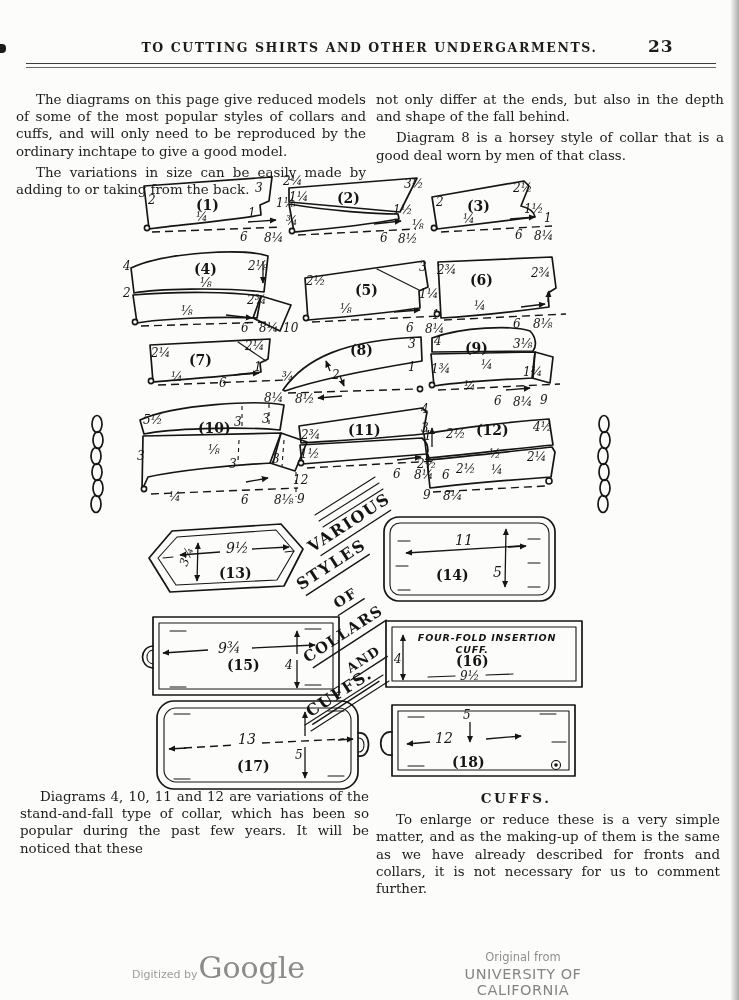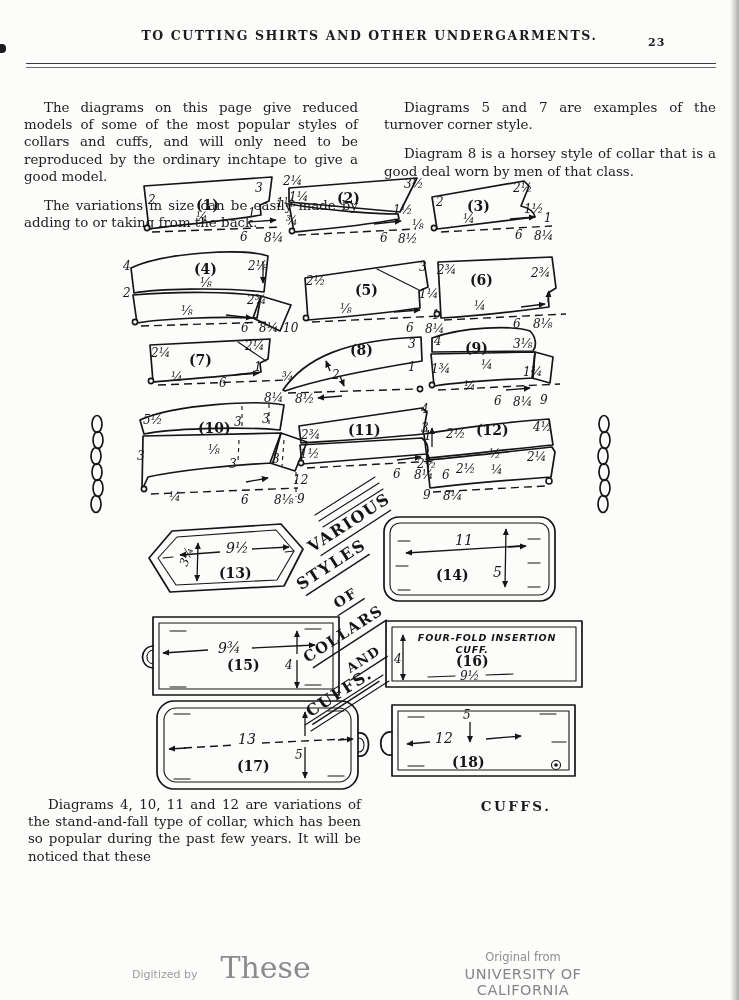--- a/index.html
+++ b/index.html
@@ -1,44 +1,44 @@
 <!DOCTYPE html>
 <html><head>
 <meta charset="utf-8">
 <style>
   html,body{margin:0;padding:0;background:#e9e9e9;}
   .page{position:relative;width:739px;height:1000px;background:#fcfcfa;overflow:hidden;
         font-family:"DejaVu Serif",serif;color:#1c1c1c;}
   .edge-r{position:absolute;right:0;top:0;width:9px;height:100%;
           background:linear-gradient(to right,rgba(110,110,110,0),rgba(105,105,105,.38) 70%,rgba(88,88,88,.5));}
   .nub{position:absolute;left:0;top:44px;width:6px;height:9px;background:#1b1b1b;border-radius:0 4px 4px 0;}
-  .hdr{position:absolute;top:28px;left:0;width:739px;text-align:center;
+  .hdr{position:absolute;top:40px;left:0;width:739px;text-align:center;
        font-weight:bold;font-size:12.5px;letter-spacing:1.6px;}
-  .pgno{position:absolute;top:36px;left:648px;font-weight:bold;font-size:11px;letter-spacing:1px;}
+  .pgno{position:absolute;top:36px;left:648px;font-weight:bold;font-size:17px;letter-spacing:1px;}
   .rule1{position:absolute;top:63px;left:26px;width:690px;border-top:1.8px solid #3c3c3c;}
   .rule2{position:absolute;top:67px;left:26px;width:690px;border-top:1px solid #6a6a6a;}
   .col{position:absolute;font-size:13.4px;line-height:17.2px;text-align:justify;}
-  .col p{margin:12px;}
+  .col p{margin:4px;}
   .col p.ind{text-indent:20px;}
   .cuffs-head{font-weight:bold;font-size:13.5px;letter-spacing:2.5px;text-align:center;
               transform:translateX(-32px);margin:0 0 10px 0;}
   svg.plate{position:absolute;left:0;top:0;}
   .ln{fill:none;stroke:#151515;stroke-width:1.7;stroke-linejoin:round;stroke-linecap:round;}
   .ln2{fill:none;stroke:#151515;stroke-width:1.1;stroke-linejoin:round;stroke-linecap:round;}
   .dash{fill:none;stroke:#151515;stroke-width:1.4;stroke-dasharray:8 5;}
   .dashv{fill:none;stroke:#151515;stroke-width:1.1;stroke-dasharray:4 4;}
   .arr{fill:none;stroke:#151515;stroke-width:1.3;}
   .ey{fill:#fcfcfa;stroke:#151515;stroke-width:1.6;}
   .bl{stroke:#151515;stroke-width:1.4;}
   text.m{font:italic 12px "DejaVu Serif",serif;fill:#151515;}
   text.mb{font:italic 14px "DejaVu Serif",serif;fill:#151515;}
   text.num{font:bold 14px "DejaVu Serif",serif;fill:#151515;}
   text.ban{font:bold 16px "DejaVu Serif",serif;fill:#151515;letter-spacing:1.5px;text-anchor:middle;}
   text.cap{font:italic bold 9.5px "DejaVu Sans",sans-serif;fill:#151515;letter-spacing:.8px;text-anchor:middle;}
-  .ft-l{position:absolute;left:132px;top:950px;display:flex;align-items:baseline;gap:23px;
+  .ft-l{position:absolute;left:132px;top:950px;display:flex;align-items:baseline;gap:1px;
         font-family:"DejaVu Sans",sans-serif;}
   .ft-dig{font-size:11px;color:#9b9b9b;}
   .ft-goo{font-family:"DejaVu Serif",serif;font-size:30px;color:#8b8b8b;}
   .ft-r{position:absolute;left:420px;top:950px;width:206px;text-align:center;
         font-family:"DejaVu Sans",sans-serif;color:#8f8f8f;}
   .ft-orig{font-size:11.5px;margin:0;}
   .ft-univ{font-size:14.5px;letter-spacing:.5px;margin:2px 0 0 0;color:#858585;}
 </style>
 </head>
 <body>
@@ -48,21 +48,21 @@
   <div class="hdr">TO CUTTING SHIRTS AND OTHER UNDERGARMENTS.</div>
   <div class="pgno">23</div>
   <div class="rule1"></div>
   <div class="rule2"></div>
 
   <div class="col" style="left:12px;top:87px;width:358px;">
     <p class="ind">The diagrams on this page give reduced models of some of the most popular styles of collars and cuffs, and will only need to be reproduced by the ordinary inchtape to give a good model.</p>
     <p class="ind">The variations in size can be easily made by adding to or taking from the back.</p>
   </div>
   <div class="col" style="left:372px;top:87px;width:356px;">
-    <p class="ind">Diagrams 5 and 7 are examples of the turnover corner style.</p>
+    <p>not only differ at the ends, but also in the depth and shape of the fall behind.</p>
     <p class="ind">Diagram 8 is a horsey style of collar that is a good deal worn by men of that class.</p>
   </div>
 
   <svg class="plate" width="739" height="1000" viewBox="0 0 739 1000">
     <defs>
       <marker id="ah" viewBox="0 0 10 10" refX="8" refY="5" markerWidth="6" markerHeight="6" orient="auto-start-reverse">
         <path d="M0,1 L9,5 L0,9 z" fill="#151515"></path>
       </marker>
     </defs>
 
@@ -406,25 +406,26 @@
       <text class="mb" x="435" y="743">12</text>
       <text class="num" x="452" y="767">(18)</text>
     </g>
   </svg>
 
   <div class="col" style="left:16px;top:784px;width:357px;">
     <p class="ind">Diagrams 4, 10, 11 and 12 are variations of the stand-and-fall type of collar, which has been so popular during the past few years.  It will be noticed that these</p>
   </div>
   <div class="col" style="left:372px;top:786px;width:352px;">
     <p class="cuffs-head">CUFFS.</p>
+    <p class="ind">To enlarge or reduce these is a very simple matter, and as the making-up of them is the same as we have already described for fronts and collars, it is not necessary for us to comment further.</p>
   </div>
 
   <div class="ft-l">
     <span class="ft-dig">Digitized by</span>
-    <span class="ft-goo">These</span>
+    <span class="ft-goo">Google</span>
   </div>
   <div class="ft-r">
     <p class="ft-orig">Original from</p>
     <p class="ft-univ">UNIVERSITY OF CALIFORNIA</p>
   </div>
 
   <div class="edge-r"></div>
 </div>
 
 </body></html>

